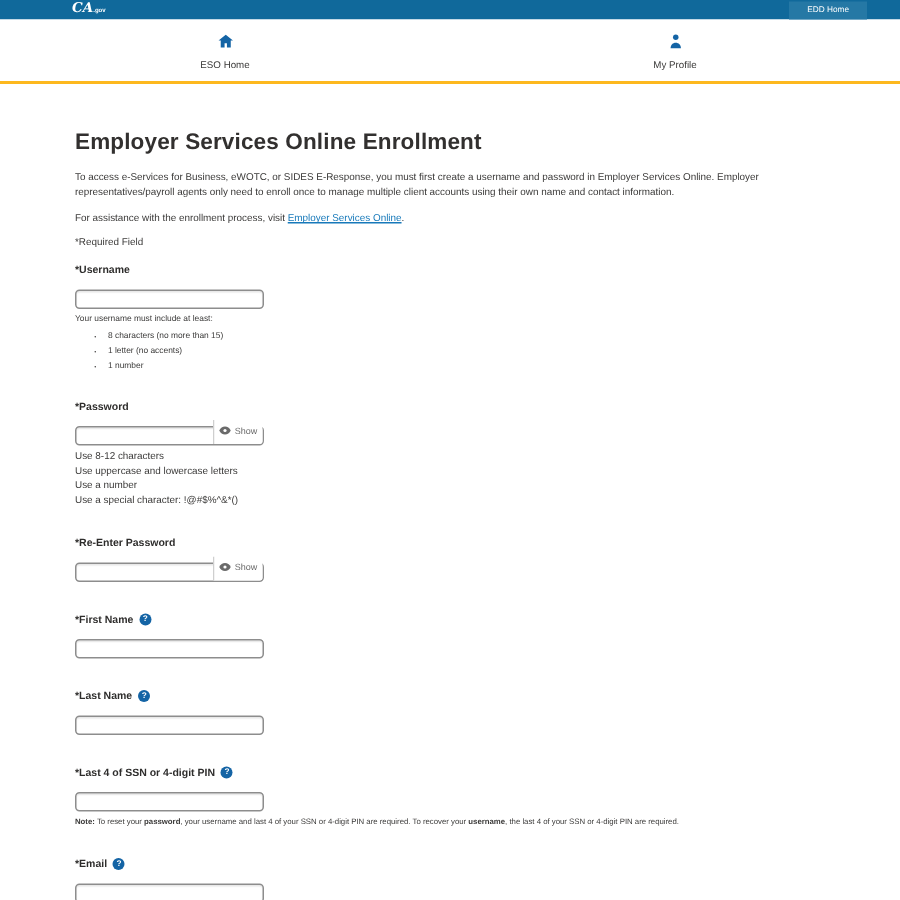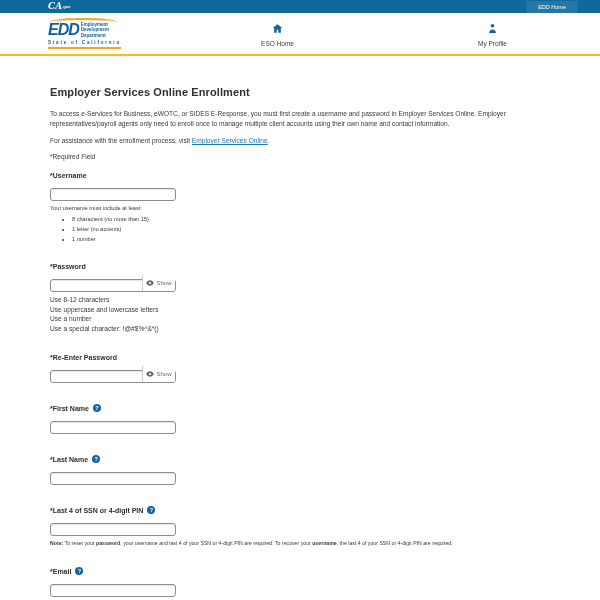--- a/index.html
+++ b/index.html
@@ -22,21 +22,21 @@
   .edd-state { color:#0f5e9c; font-size:4.5px; font-weight:bold; letter-spacing:1.8px; text-align:center; border-bottom:2px solid #f0a81e; padding:1px 0 2px; margin-top:1px; }
   .edd-arc { height:5px; border-top:2px solid #f0a81e; border-radius:100% 100% 0 0 / 160% 160% 0 0; margin:0 4px -1px 2px; }
   .nav { flex:1; display:flex; }
   .nav-item { flex:1; display:flex; flex-direction:column; align-items:center; gap:2px; cursor:pointer; }
   .nav-label { font-size:6.5px; color:#3b3a39; }
 
   .gold-rule { height:2px; background:#fdb81e; }
 
   
   .content { padding:30px 50px 0; }
-  h1.page-title { font-size:11px; font-weight:700; color:#32302f; letter-spacing:.1px; margin-bottom:11px; }
+  h1.page-title { font-size:15px; font-weight:700; color:#32302f; letter-spacing:.1px; margin-bottom:11px; }
   .intro { font-size:6.6px; line-height:1.45; max-width:505px; margin-bottom:9px; }
   .assist { font-size:6.6px; margin-bottom:9px; }
   .assist a { color:#1779ba; text-decoration:underline; cursor:pointer; }
   .required { font-size:6.6px; margin-bottom:12px; }
 
   .field { margin-bottom:21px; }
   .label { font-size:7px; font-weight:700; color:#2e2d2c; display:flex; align-items:center; gap:4px; margin-bottom:4px; }
   input.text { width:126px; height:13px; border:1px solid #8d8d8d; border-radius:3px; font-size:7px; padding:0 3px; box-shadow:inset 0 1px 1px rgba(0,0,0,.10); font-family:inherit; }
 
   .hint-title { font-size:5.6px; margin-top:4px; }
@@ -54,34 +54,20 @@
 </style>
 </head>
 <body>
 
 <div class="topbar">
   <div class="ca-logo"><span>CA</span><span class="gov">.gov</span></div>
   <a class="topbar-home">EDD Home</a>
 </div>
 
 <div class="header">
-  <div class="logo-wrap">
-    <div class="edd-logo">
-      <div class="edd-arc"></div>
-      <div class="edd-main">
-        <span class="edd-acronym">EDD</span>
-        <span class="edd-dept">
-          <span>Employment</span>
-          <span>Development</span>
-          <span>Department</span>
-        </span>
-      </div>
-      <div class="edd-state">State of California</div>
-    </div>
-  </div>
   <div class="nav">
     <div class="nav-item">
       <span>
         <svg viewBox="0 0 24 24" width="11" height="11" fill="#1464a5">
             <path d="M12 2.5 1.5 11h3.2v10h5.6v-6.2h3.4V21h5.6V11h3.2z"></path>
           </svg>
       </span>
       <span class="nav-label">ESO Home</span>
     </div>
     <div class="nav-item">

